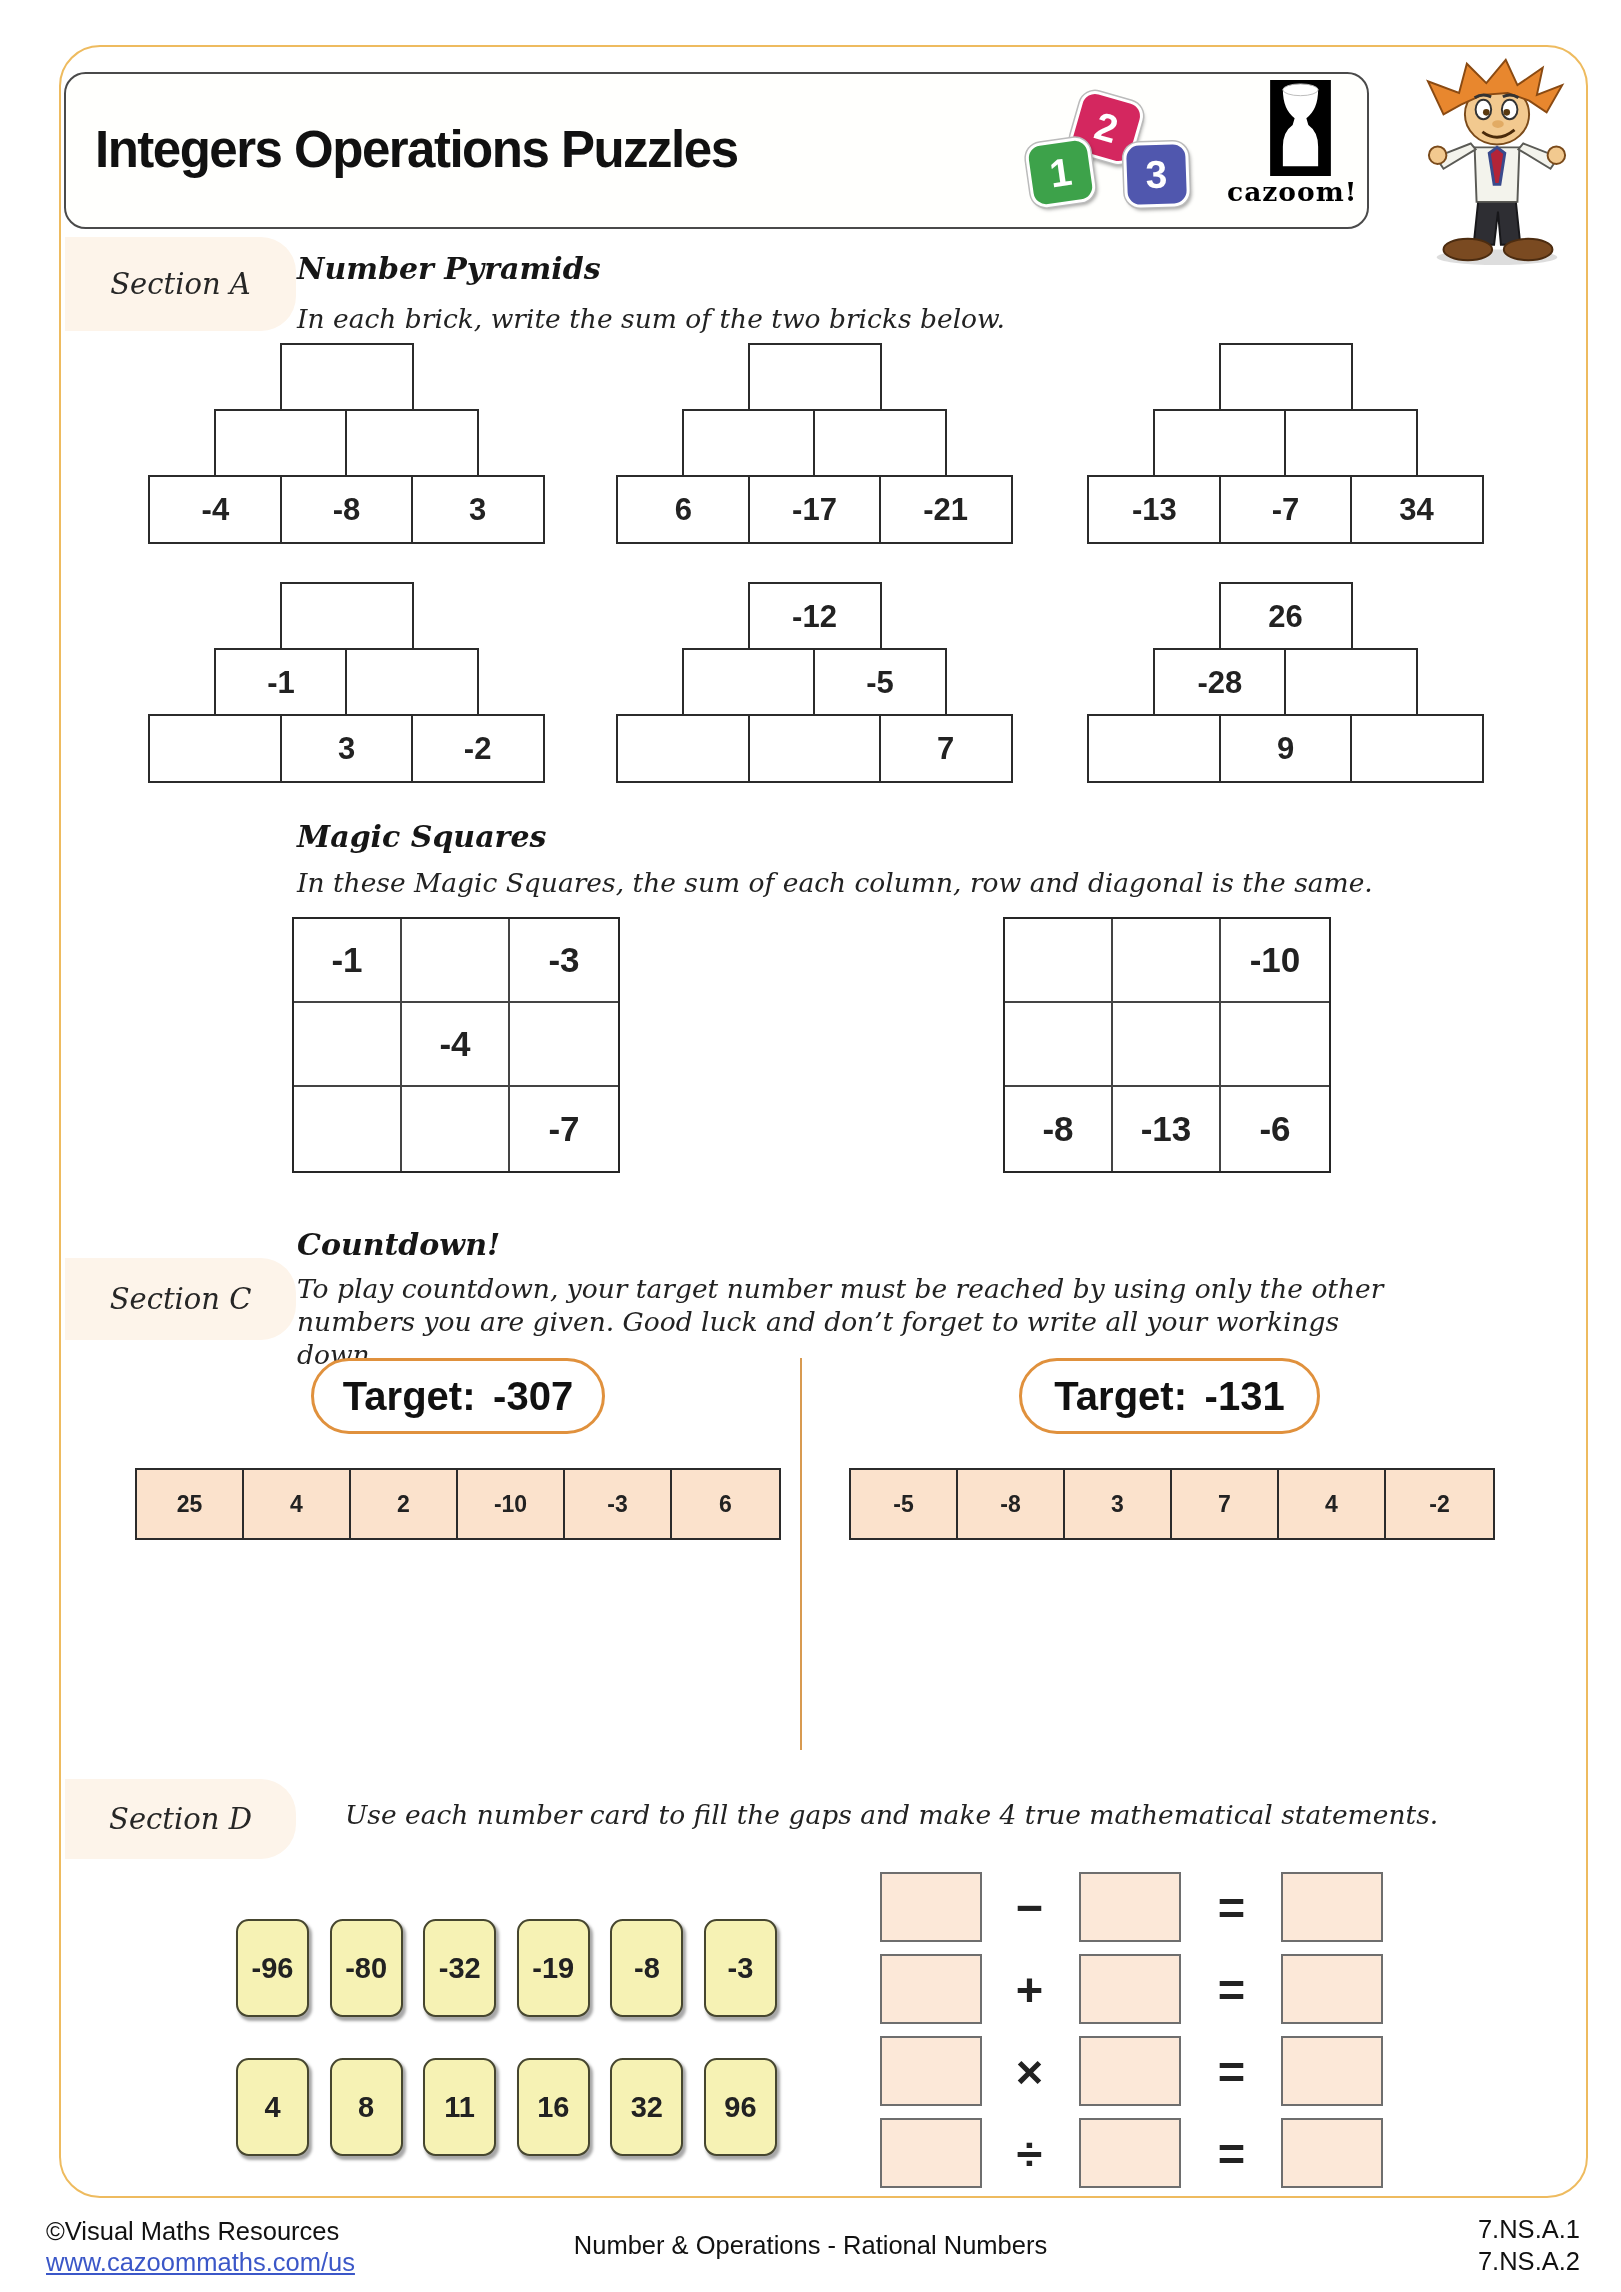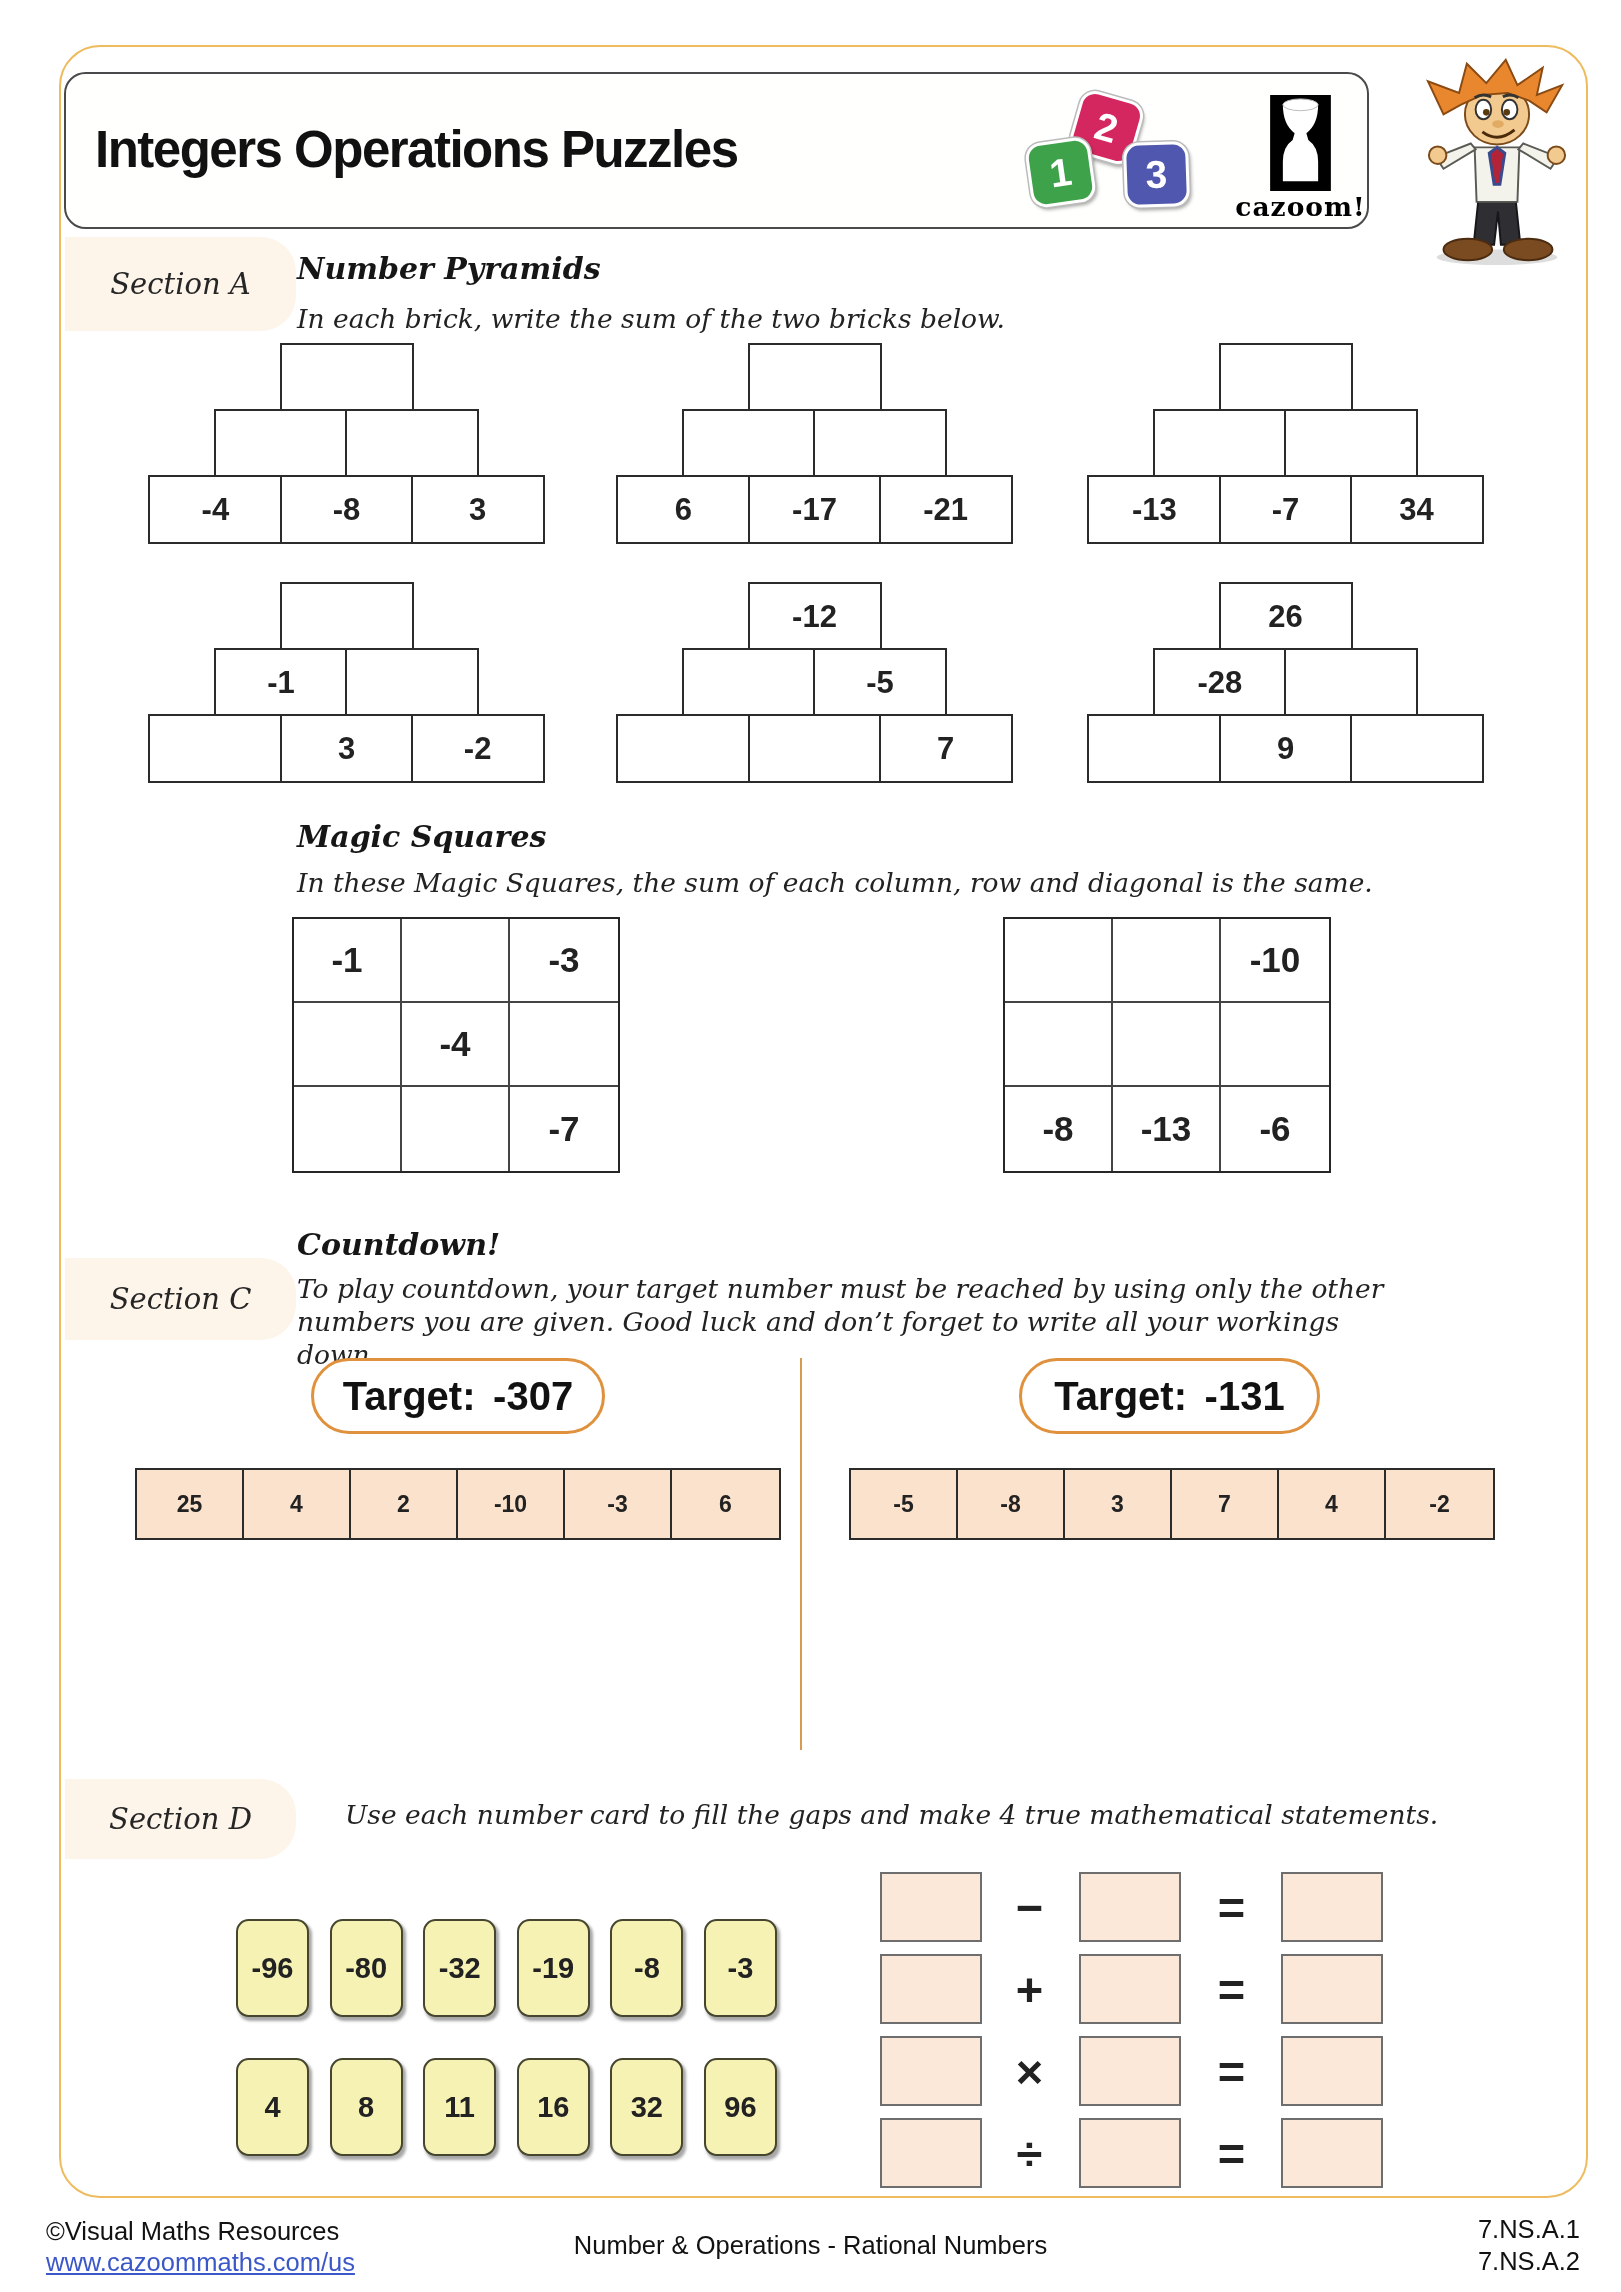--- a/index.html
+++ b/index.html
@@ -18,21 +18,21 @@
   .header-box{position:absolute;left:64px;top:72px;width:1305px;height:157px;
     background:#fffffd;border:2.9px solid #4a4a4a;border-radius:21.6px;padding-left:13px;}
   .page-title{position:absolute;left:29px;top:0;height:151px;display:flex;align-items:center;
     font-size:51px;font-weight:700;letter-spacing:-1.5px;color:#111;}
   .tile{position:absolute;width:65px;height:65px;border:3.9px solid #fff;border-radius:15.7px;
     box-shadow:0 0 0 1.5px #bbb,2px 2.9px 3.9px rgba(0,0,0,.35);display:flex;align-items:center;justify-content:center;
     color:#fff;font-size:39px;font-weight:700;}
   .tile-1{left:962px;top:66px;background:var(--tile-green);transform:rotate(-8deg);z-index:2;}
   .tile-2{left:1008px;top:20.6px;background:var(--tile-pink);transform:rotate(16deg);z-index:1;}
   .tile-3{left:1058px;top:68px;background:var(--tile-blue);transform:rotate(-2deg);z-index:3;}
-  .cazoom{position:absolute;left:1161px;top:21px;width:147px;text-align:center;}
+  .cazoom{position:absolute;left:1161px;top:6px;width:147px;}
   .cazoom svg{display:block;margin:0 auto;}
   .cazoom-word{font-family:"DejaVu Serif",serif;font-weight:700;font-size:26.5px;letter-spacing:1px;color:#000;}
   .mascot{position:absolute;left:1409px;top:54px;width:176px;height:214px;z-index:5;}
 
   
   .sec-label{position:absolute;left:65px;width:231px;background:var(--cream);
     border-radius:0 35px 35px 0;display:flex;align-items:center;justify-content:center;
     font-family:"DejaVu Serif",serif;font-style:italic;font-weight:400;font-size:29px;color:#262626;}
   .sec-heading{position:absolute;left:297px;font-family:"DejaVu Serif",serif;font-style:italic;
     font-weight:700;font-size:30px;color:#161616;}

